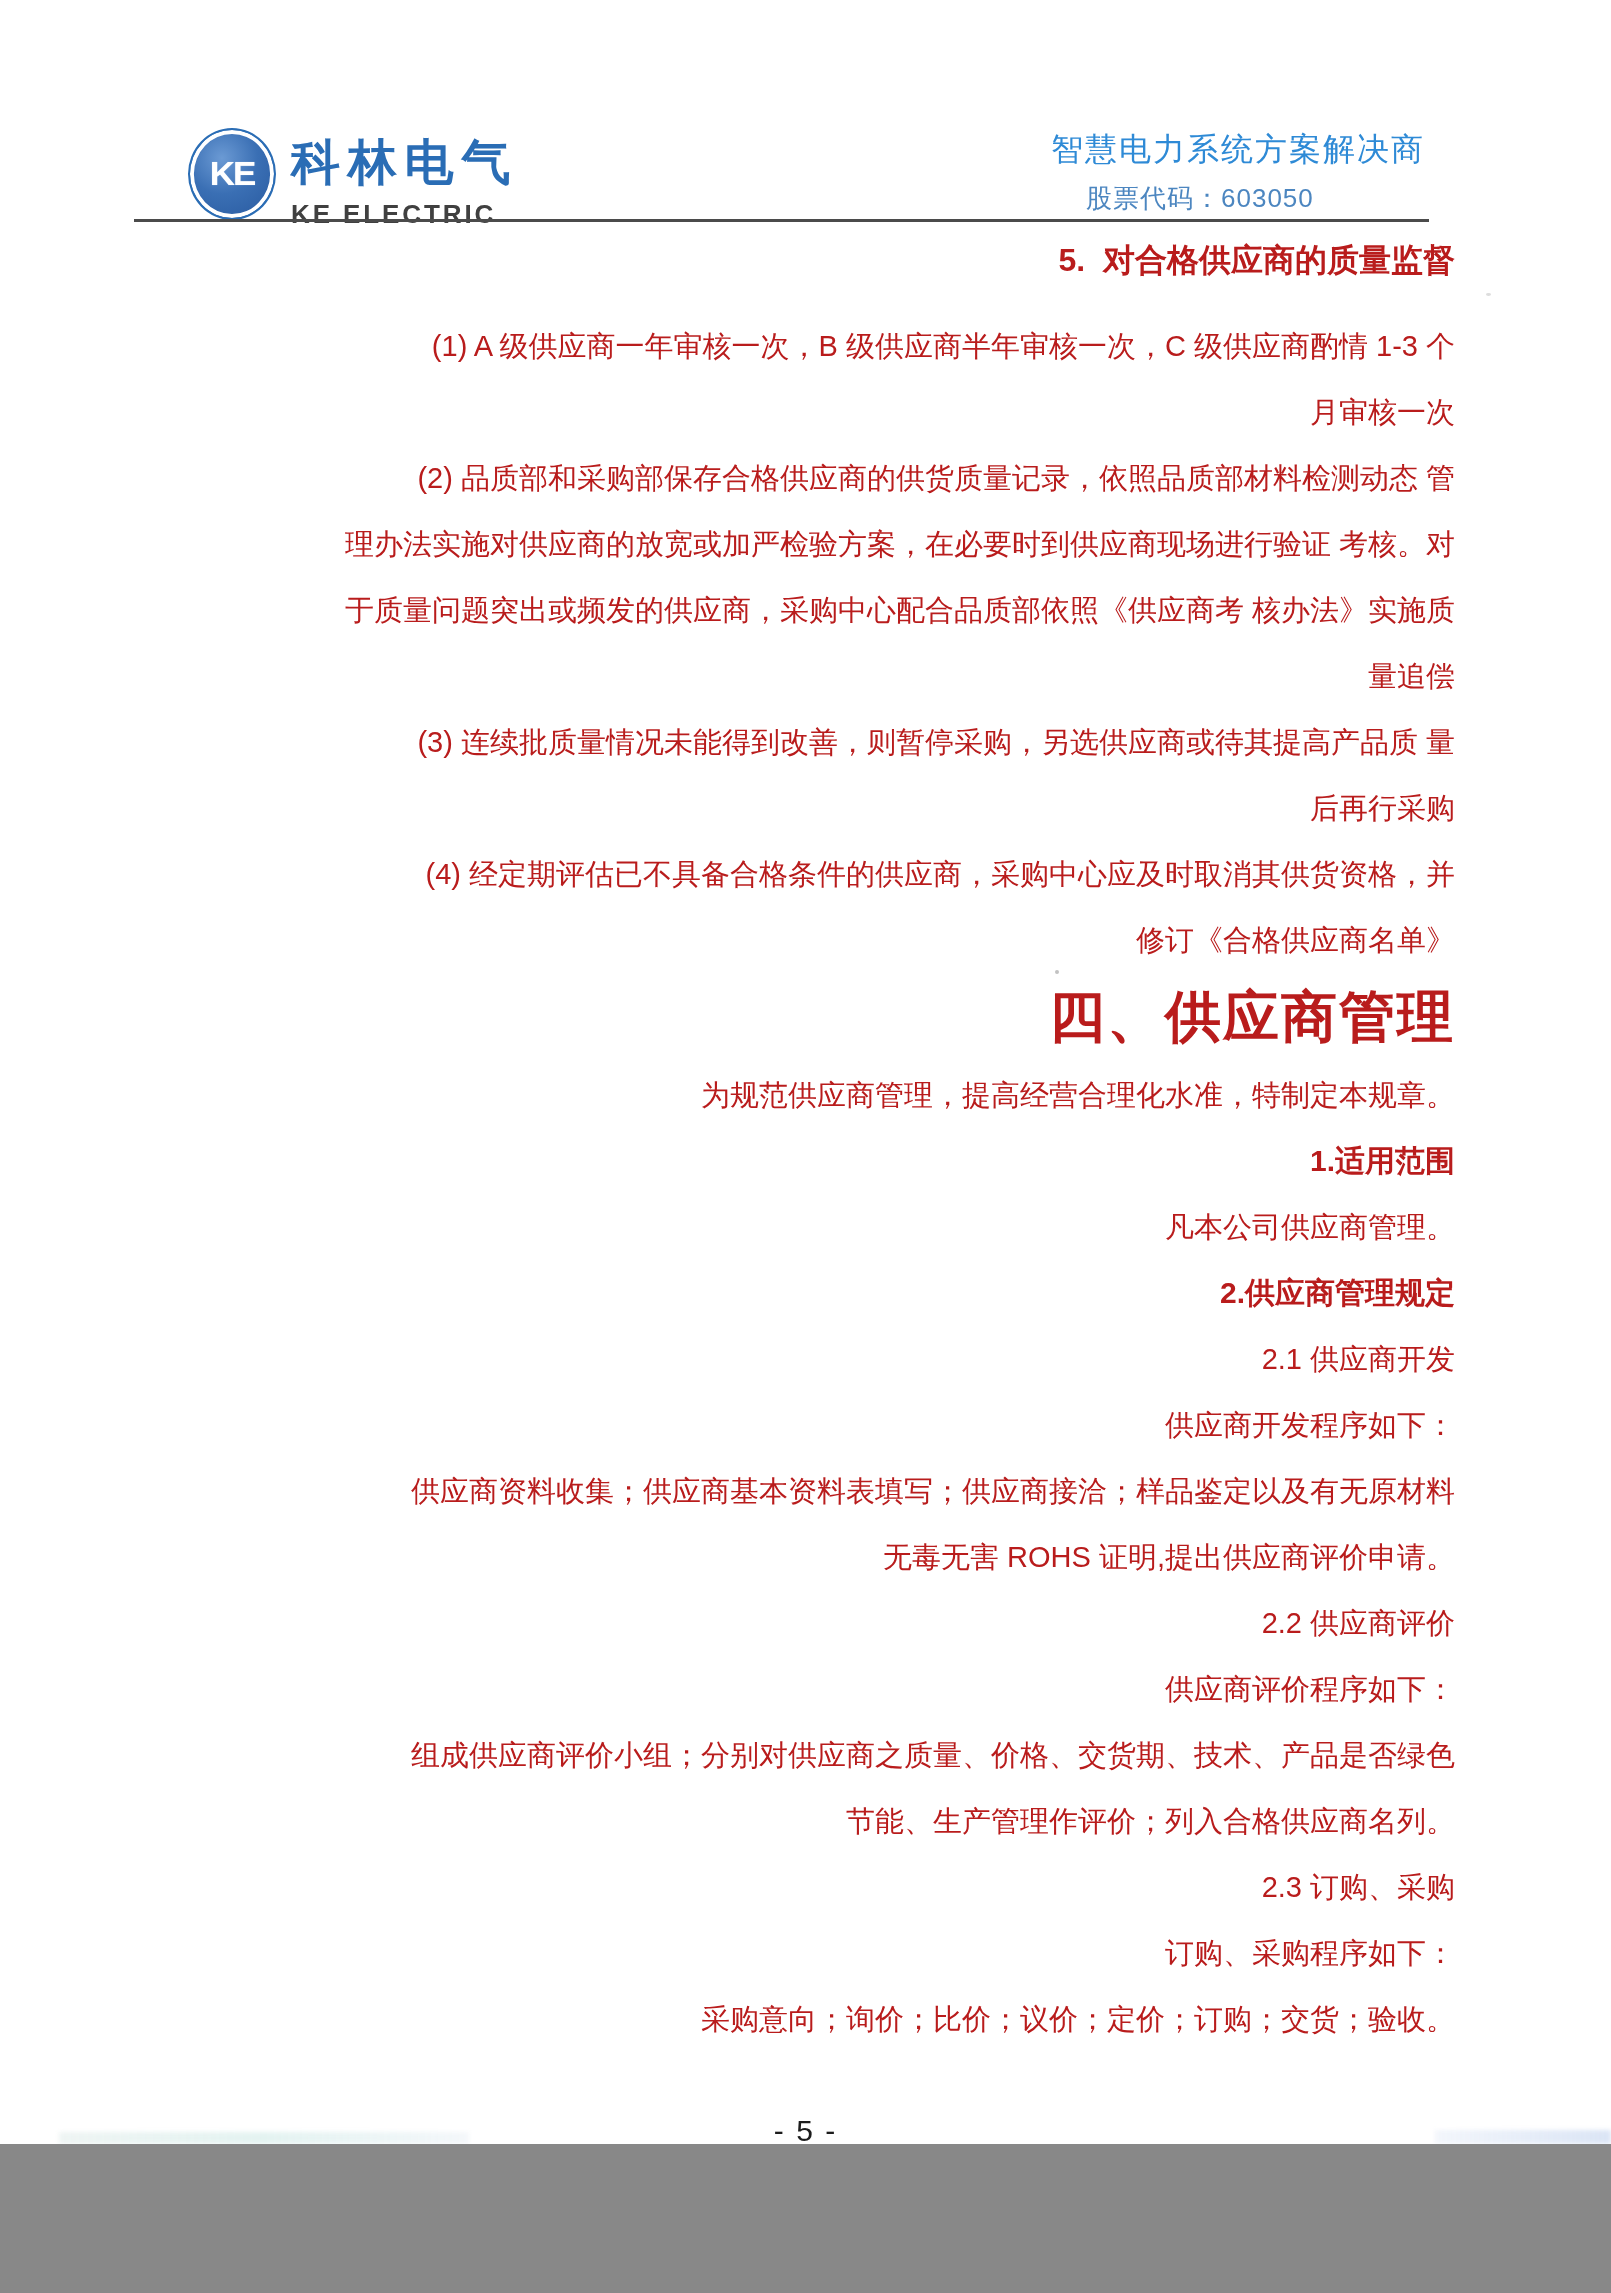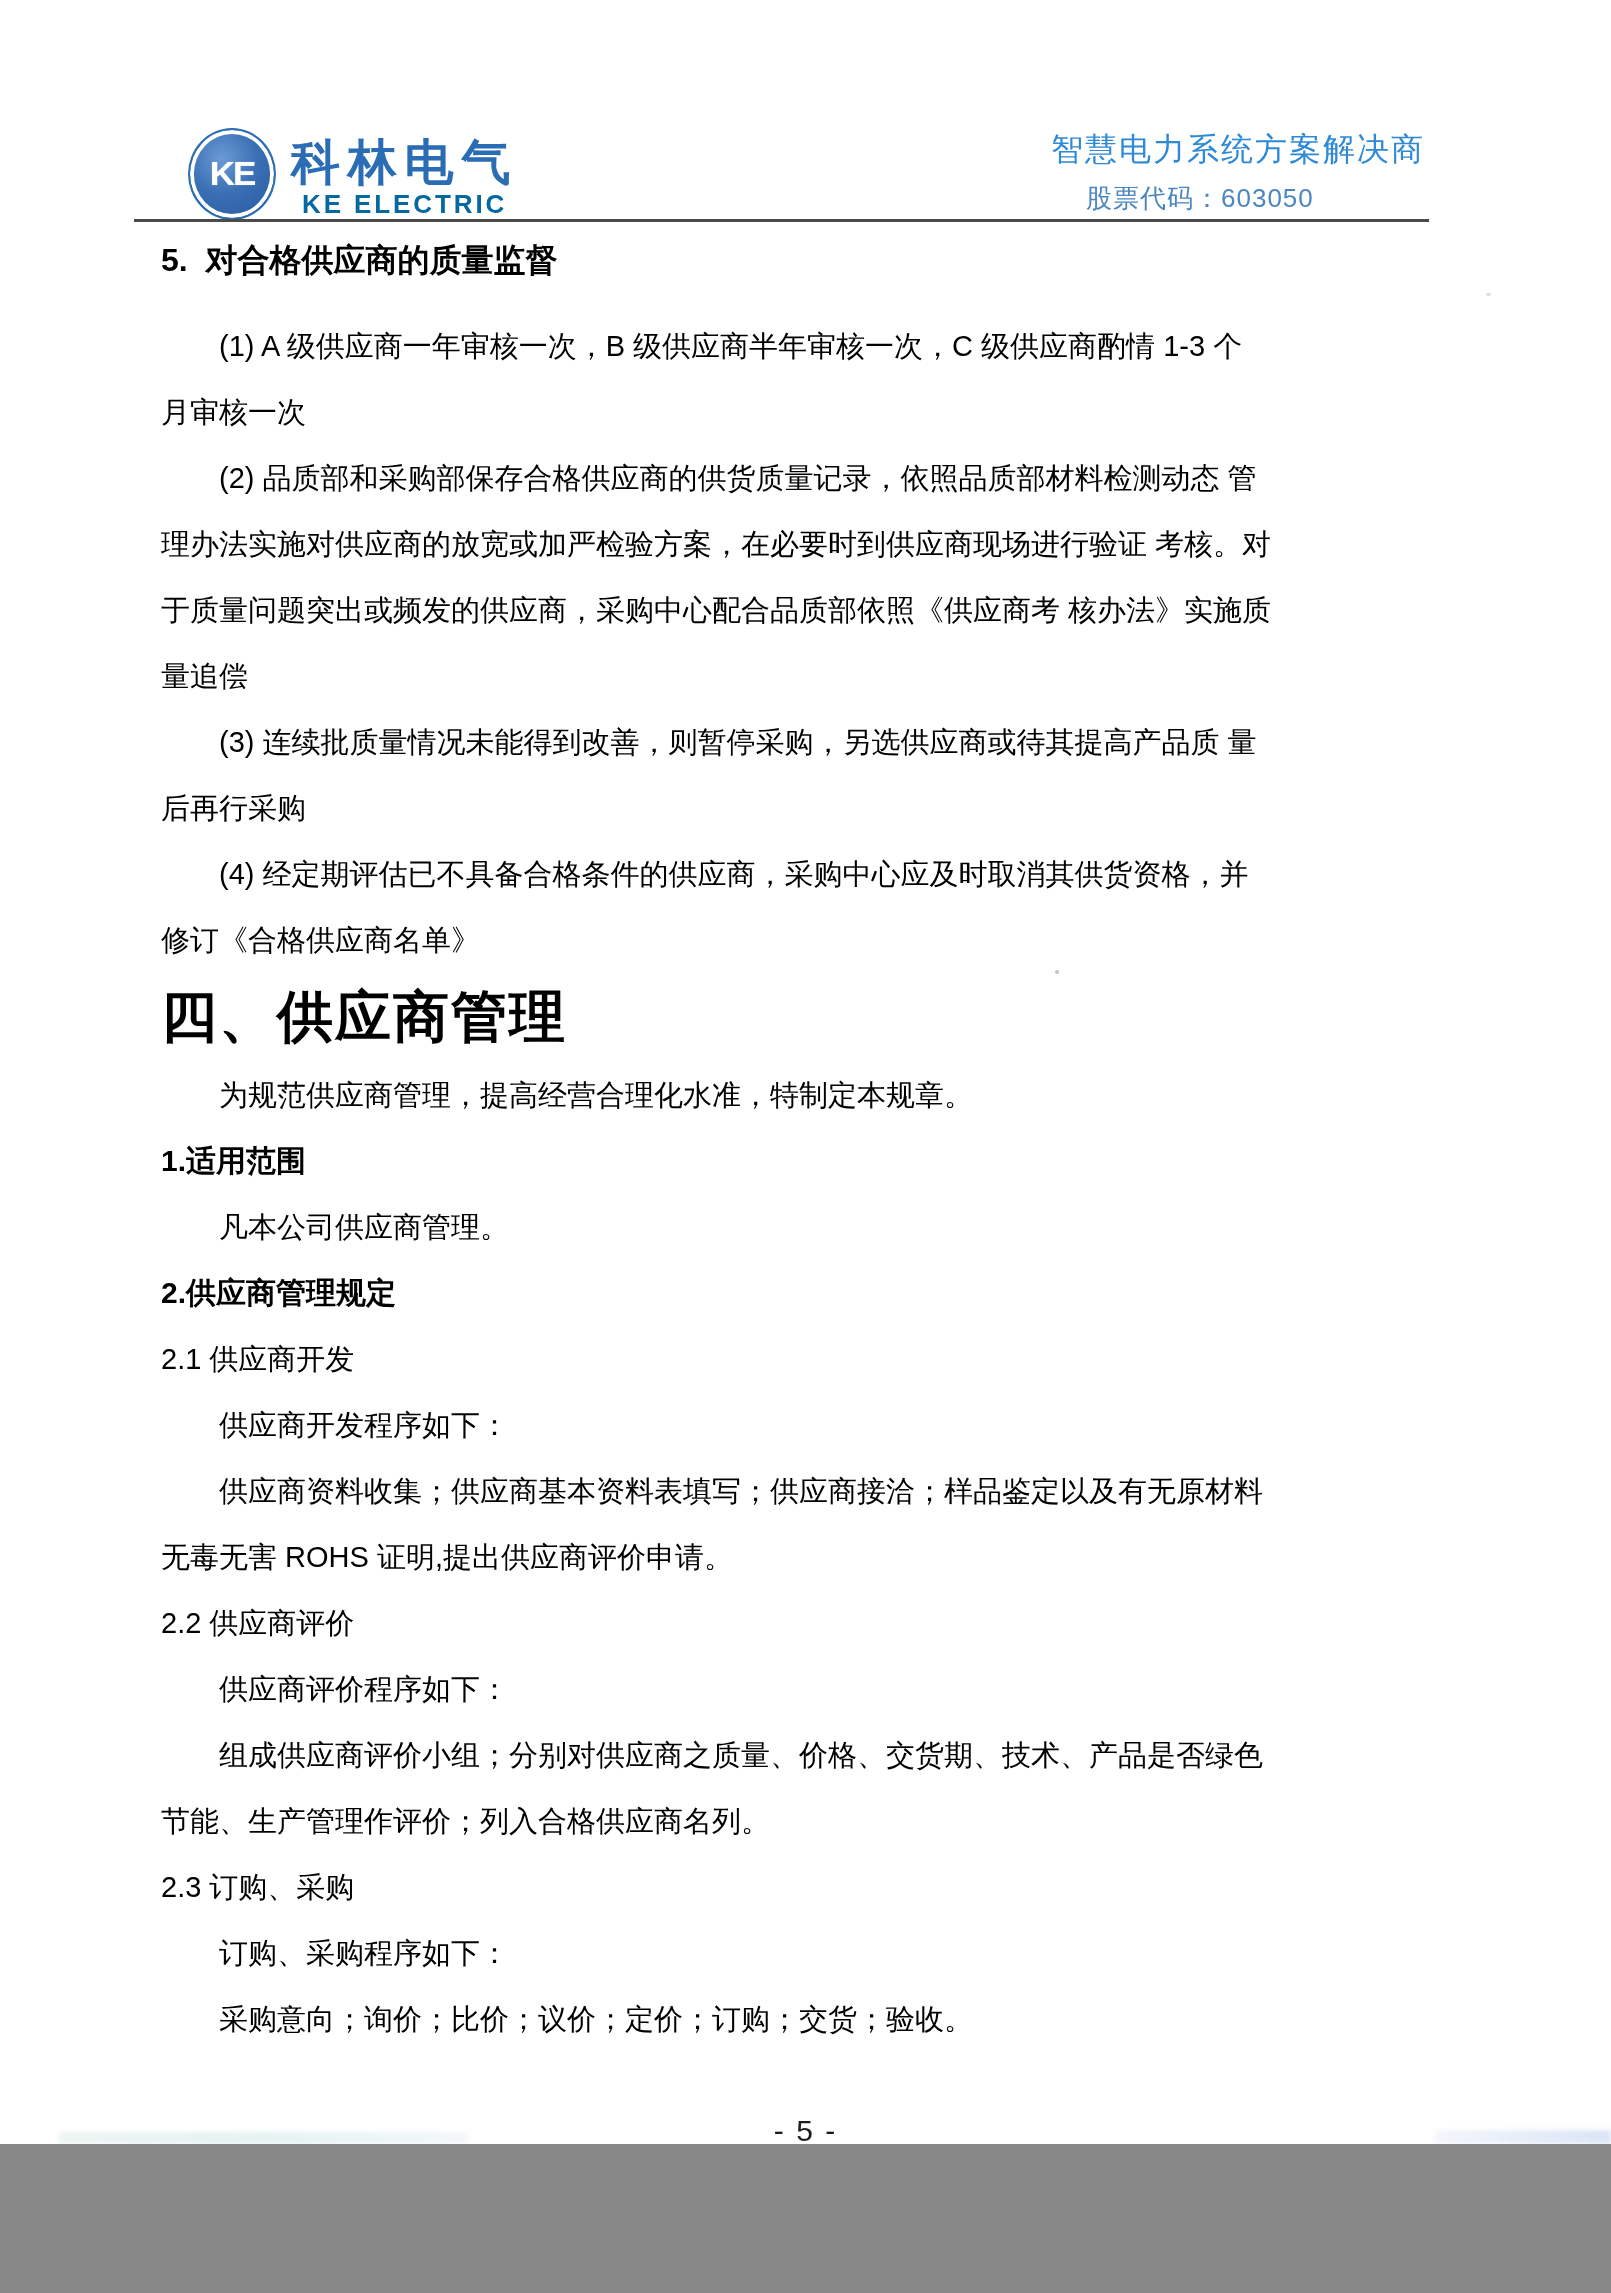--- a/index.html
+++ b/index.html
@@ -29,42 +29,42 @@
     color:#ffffff; font-weight:bold; font-size:35px;
     letter-spacing:-2px; transform:scaleY(0.95);
     text-shadow:0 0 1px rgba(255,255,255,.6);
   }
   .brand { position:absolute; left:291px; top:137px; }
   .brand-cn {
     font-size:49px; font-weight:bold; color:#2a6db5;
     letter-spacing:7.8px; line-height:51px; white-space:nowrap;
   }
   .brand-en {
-    font-size:26px; color:#0369a1; letter-spacing:2.9px;
-    line-height:29px; margin-top:2px; white-space:nowrap; font-weight:bold;text-align:center;
+    font-size:26px; color:#404040; letter-spacing:2.9px;
+    line-height:29px; margin-top:12px; white-space:nowrap; font-weight:bold;
   }
   .header-right { position:absolute; left:1051px; top:127px; }
   .tagline {
     font-size:32px; color:#2e8ad6; line-height:45px;
     letter-spacing:2px; white-space:nowrap;
   }
   .stock-code {
     font-size:26px; color:#4c86c0; line-height:29px;
     margin-top:11.7px; letter-spacing:1px; white-space:nowrap;margin-left:35px;
   }
   .header-rule {
     position:absolute; left:134px; top:219px;
     width:1295px; height:2.9px; background:#4b4b4b;
   }
 
   
   .doc {
     position:absolute; left:161px; right:156px; top:227px;
-    font-size:29px; line-height:66px; color:#000000;
-    text-align:left;
+    font-size:29px; line-height:66px; color:#b91c1c;
+    text-align:right;
   }
   .blk { margin:0; white-space:pre-wrap; }
   .blk-clause-heading { font-weight:bold; font-size:32px; margin-bottom:19.5px; }
   .blk-section-title  { font-weight:bold; font-size:56px; line-height:82px; margin:3.9px 0 3.9px; letter-spacing:2px; }
   .blk-heading        { font-weight:bold; font-size:30px; }
   .blk-subclause      { }
   .blk-paragraph      { text-indent:2em; }
 
   
   .footer {

